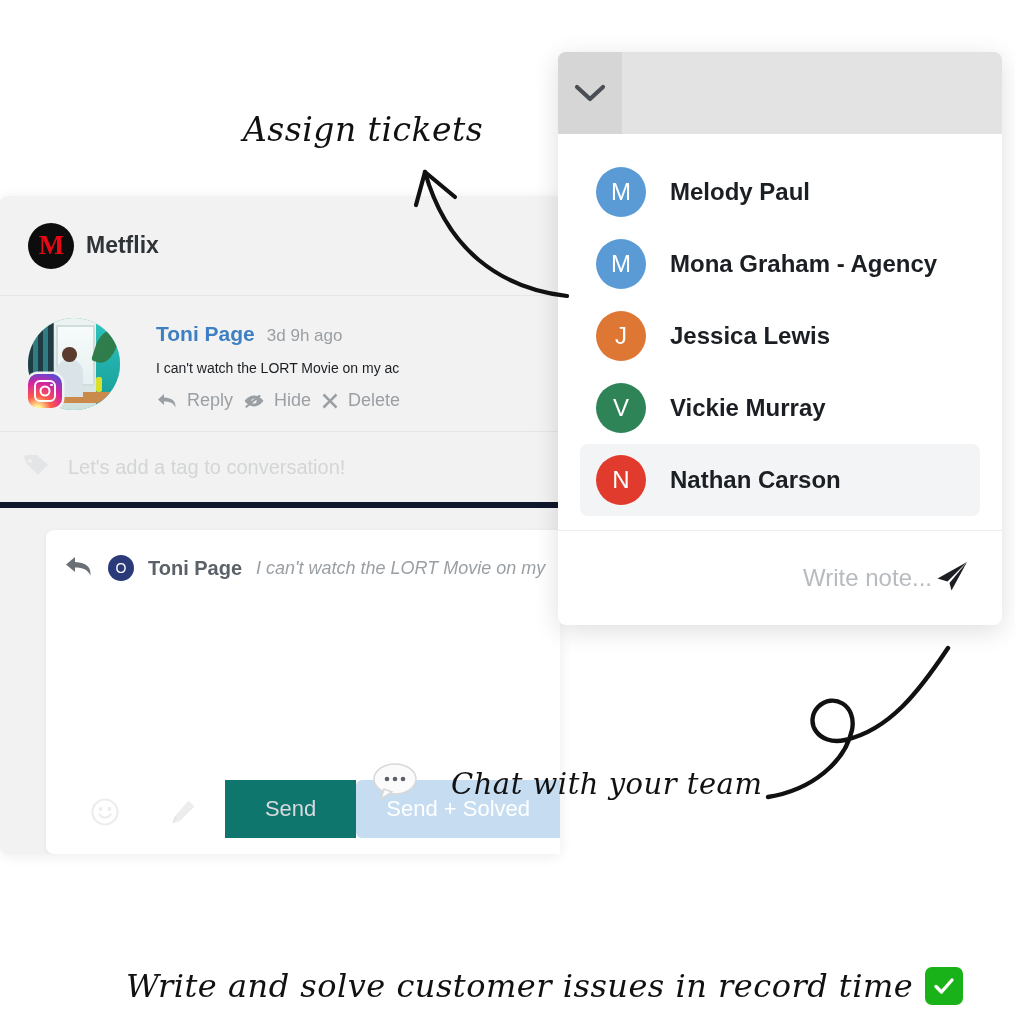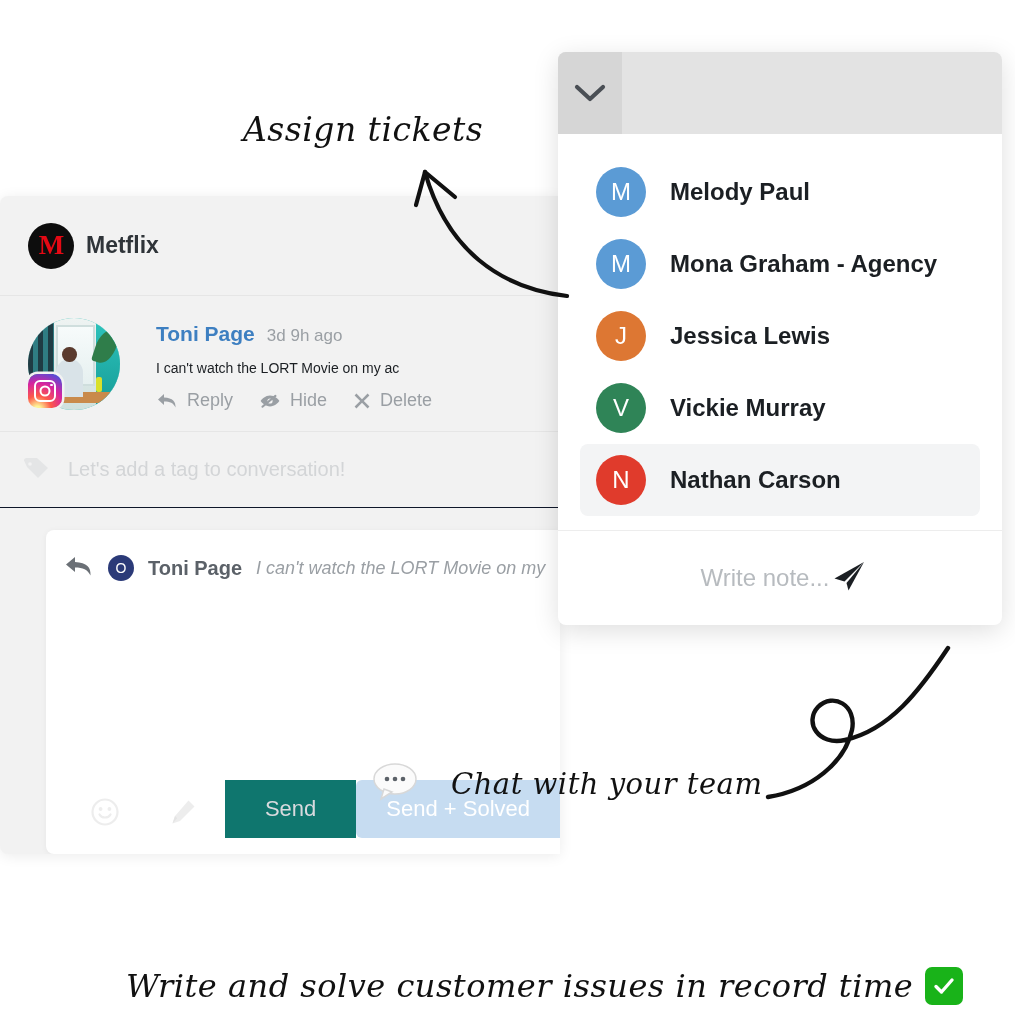--- a/index.html
+++ b/index.html
@@ -182,39 +182,39 @@
   .msg-text {
     margin-top: 14px;
     font-size: 14px;
     color: #1b1f23;
     white-space: nowrap;
   }
   .msg-actions {
     margin-top: 14px;
     display: flex;
     align-items: center;
-    gap: 26px;
+    gap: 10px;
     color: #9a9fa4;
     font-size: 18px;
     white-space: nowrap;
   }
   .msg-action {
     display: flex;
     align-items: center;
     gap: 9px;
     color: #9a9fa4;
   }
   .msg-action svg { display: block; }
 
   .tag-row {
     height: 76px;
     display: flex;
     align-items: center;
     padding-left: 22px;
-    border-bottom: 1px solid #0f172a;
+    border-bottom: 6px solid #0f172a;
     box-sizing: border-box;
   }
   .tag-row .tag-text {
     margin-left: 16px;
     font-size: 20px;
     color: #d3d5d7;
   }
 
   .composer-area {
     padding: 22px 0 0 0;
@@ -353,21 +353,21 @@
   .assign-name {
     font-size: 24px;
     font-weight: bold;
     color: #1b1f23;
     white-space: nowrap;
   }
   .assign-note {
     height: 94px;
     display: flex;
     align-items: center;
-    justify-content: center;
+    justify-content: flex-end;
     padding: 0 30px 0 40px;
   }
   .assign-note-placeholder {
     font-size: 24px;
     color: #b7bbbf;
   }
   .note-send-icon { color: #1b1f23; }
 
   
   .handwriting {

